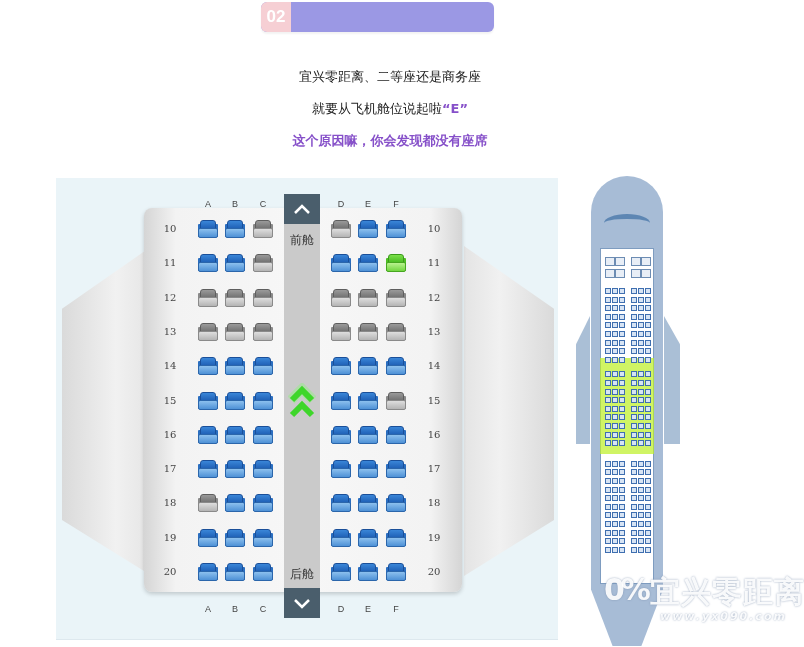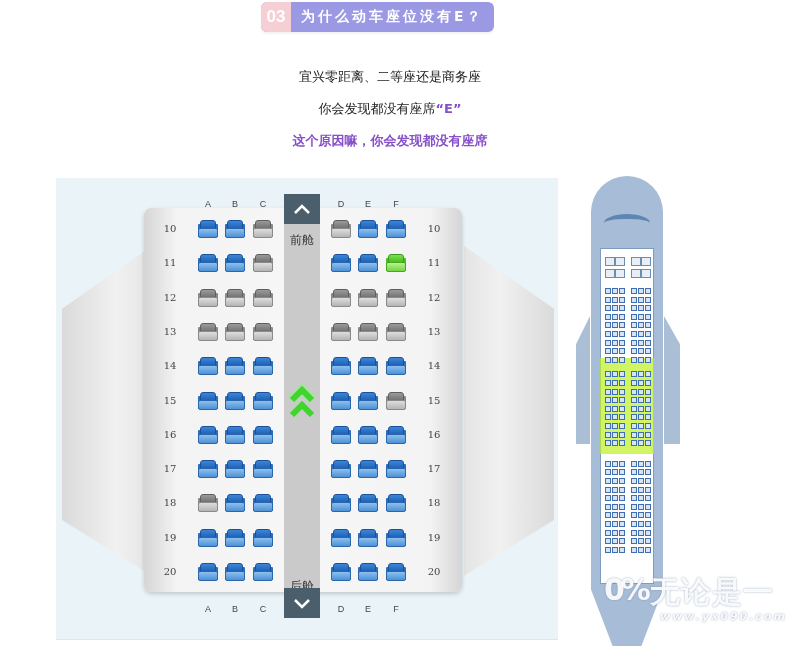--- a/index.html
+++ b/index.html
@@ -30,21 +30,21 @@
   .fuselage { position: absolute; left: 88px; top: 30px; width: 318px; height: 384px;
     background: linear-gradient(90deg, #d5d5d5 0%, #f3f3f3 10%, #f7f7f7 50%, #f3f3f3 90%, #d5d5d5 100%);
     border-radius: 8px; box-shadow: 0 2px 4px rgba(0,0,0,0.18); }
   .aisle { position: absolute; left: 228px; top: 16px; width: 36px; height: 424px; background: #cacaca; }
   .aisle-btn { position: absolute; left: 228px; width: 36px; height: 30px; background: #4a5e6c;
     display: flex; align-items: center; justify-content: center; }
   .aisle-btn.up { top: 16px; }
   .aisle-btn.down { top: 410px; }
   .aisle-label { position: absolute; left: 228px; width: 36px; text-align: center; font-size: 12px; color: #333; }
   .aisle-label.front { top: 54px; }
-  .aisle-label.rear { top: 388px; margin-top: 12px; }
+  .aisle-label.rear { top: 388px; }
   .fwd-arrows { position: absolute; left: 232px; top: 205px; width: 28px; height: 40px; }
 
   .col-letter { position: absolute; font-size: 9px; color: #444; width: 20px; text-align: center; font-family: "Liberation Sans", sans-serif; }
   .row-num { position: absolute; font-size: 10px; color: #444; width: 20px; text-align: center; font-family: "DejaVu Serif", serif; }
 
   .seat { position: absolute; width: 20px; height: 18px; }
   .seat .back { position: absolute; left: 2px; top: 0; width: 16px; height: 10px; border-radius: 3px 3px 1px 1px; }
   .seat .base { position: absolute; left: 0; top: 8px; width: 20px; height: 10px; border-radius: 2px; }
   .seat .arm-l, .seat .arm-r { position: absolute; top: 4px; width: 3px; height: 13px; border-radius: 1px; }
   .seat .arm-l { left: 0; } .seat .arm-r { right: 0; }
@@ -76,27 +76,26 @@
   .watermark { position: absolute; left: 604px; top: 572px; color: rgba(255,255,255,0.92); font-weight: bold;
     text-shadow: 0 0 2px rgba(120,140,170,0.8); }
   .wm-logo { position: absolute; left: 0; top: 0; font-size: 30px; font-family: "DejaVu Sans", sans-serif; letter-spacing: -4px; }
   .wm-name { position: absolute; left: 46px; top: 0; font-size: 30px; white-space: nowrap; letter-spacing: 1px; }
   .wm-url { position: absolute; left: 56px; top: 38px; font-size: 11px; font-style: italic; white-space: nowrap; letter-spacing: 2px; }
 </style>
 </head>
 <body>
 
 <div class="title-badge">
-  <div class="title-num">03</div>
-  <div class="title-text">为什么动车座位没有E？</div>
+  <div class="title-num">02</div>
 </div>
 
 <div class="intro l1">宜兴零距离、二等座还是商务座</div>
 <div class="intro l2">
-  <span>你会发现都没有座席</span><span class="accent-e">“E”</span>
+  <span>就要从飞机舱位说起啦</span><span class="accent-e">“E”</span>
 </div>
 <div class="intro l3">这个原因嘛，你会发现都没有座席</div>
 
 <div class="panel" id="panel">
   <div class="wing-l"></div>
   <div class="wing-r"></div>
   <div class="fuselage"></div>
   <div class="aisle"></div>
 
   <div class="aisle-btn up">
@@ -741,15 +740,15 @@
       <div class="ys" style="left: 36px; top: 370.8px;"></div>
       <div class="ys" style="left: 43px; top: 370.8px;"></div>
       <div class="ys" style="left: 55px; top: 370.8px;"></div>
       <div class="ys" style="left: 62px; top: 370.8px;"></div>
       <div class="ys" style="left: 69px; top: 370.8px;"></div>
     </div>
 </div>
 
 <div class="watermark">
   <div class="wm-logo">0%</div>
-  <div class="wm-name">无论是一</div>
+  <div class="wm-name">宜兴零距离</div>
   <div class="wm-url">www.yx090.com</div>
 </div>
 
 </body></html>

